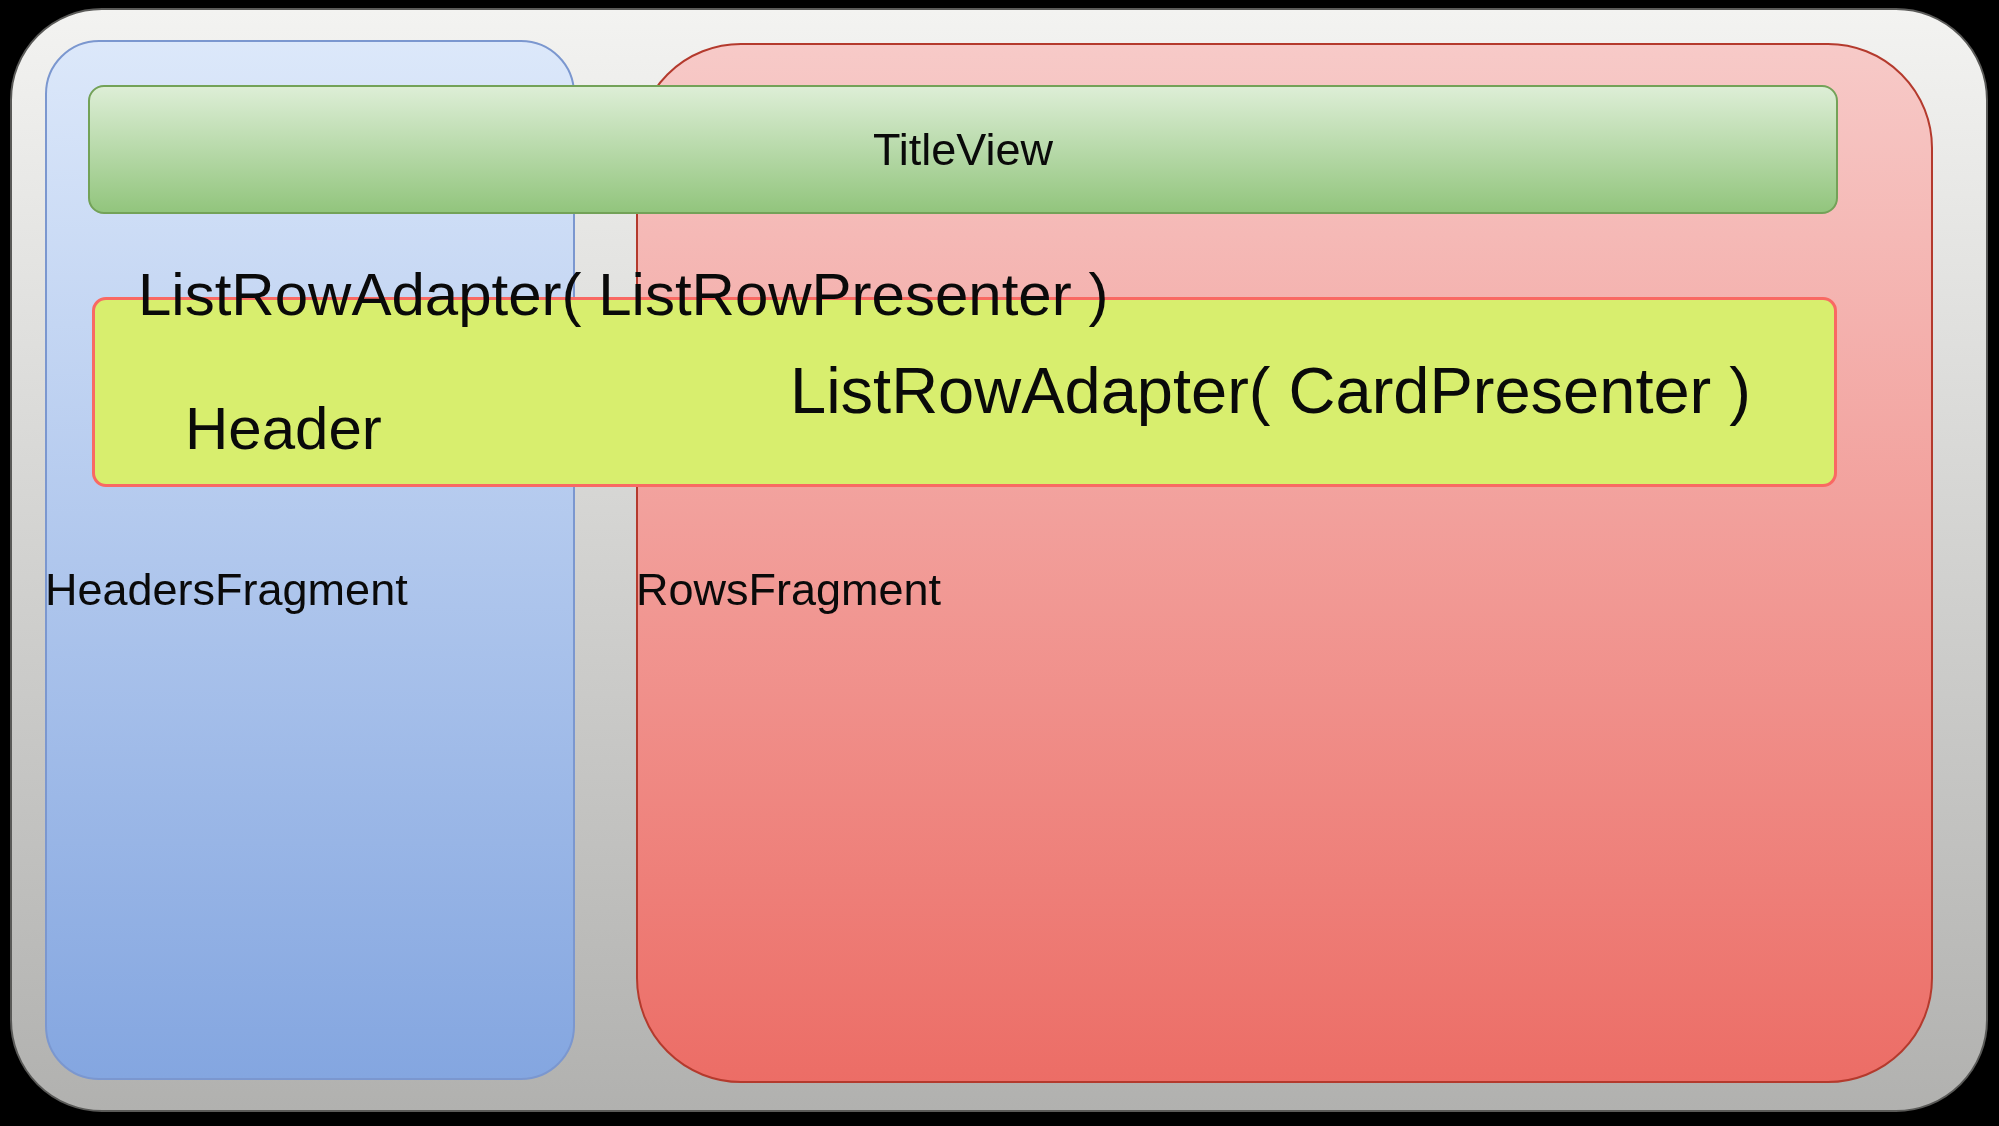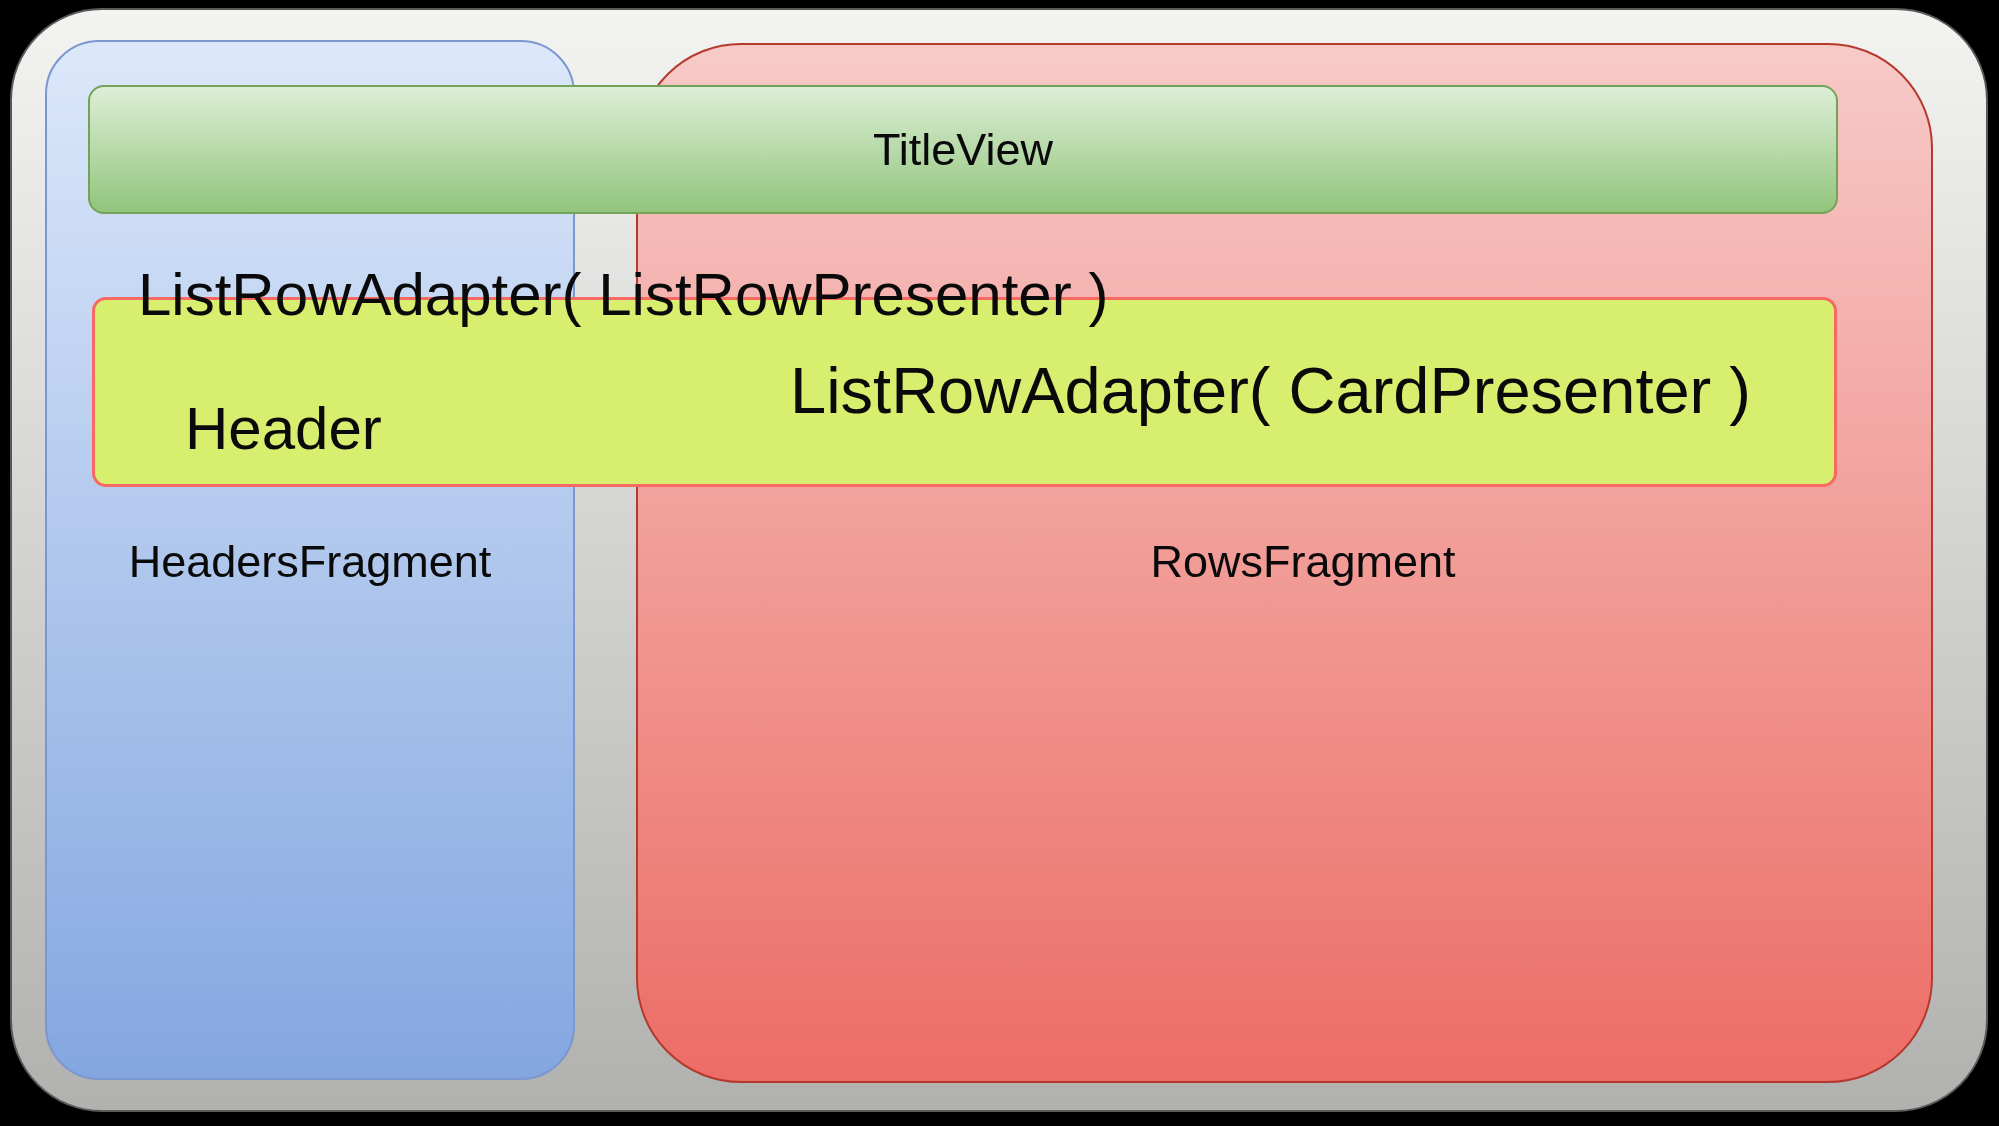--- a/index.html
+++ b/index.html
@@ -51,22 +51,22 @@
   }
   .header-cell {
     position:absolute; left:185px; top:372px;
     font-size:60px; line-height:66px; white-space:nowrap;margin-top:24px;
   }
   .card-adapter {
     position:absolute; left:790px; top:358px;
     font-size:65px; line-height:66px; white-space:nowrap;
   }
   .frag-label {
-    position:absolute; top:536px; font-size:45px; line-height:52px;
-    text-align:center; white-space:nowrap;
+    position:absolute; top:564px; font-size:45px; line-height:52px;
+    text-align:left; white-space:nowrap;
   }
   .frag-label.headers { left:45px; width:530px; }
   .frag-label.rows { left:636px; width:1334px; }
 </style>
 </head>
 <body>
 
 <div class="stage">
   <div class="frame"></div>
 

